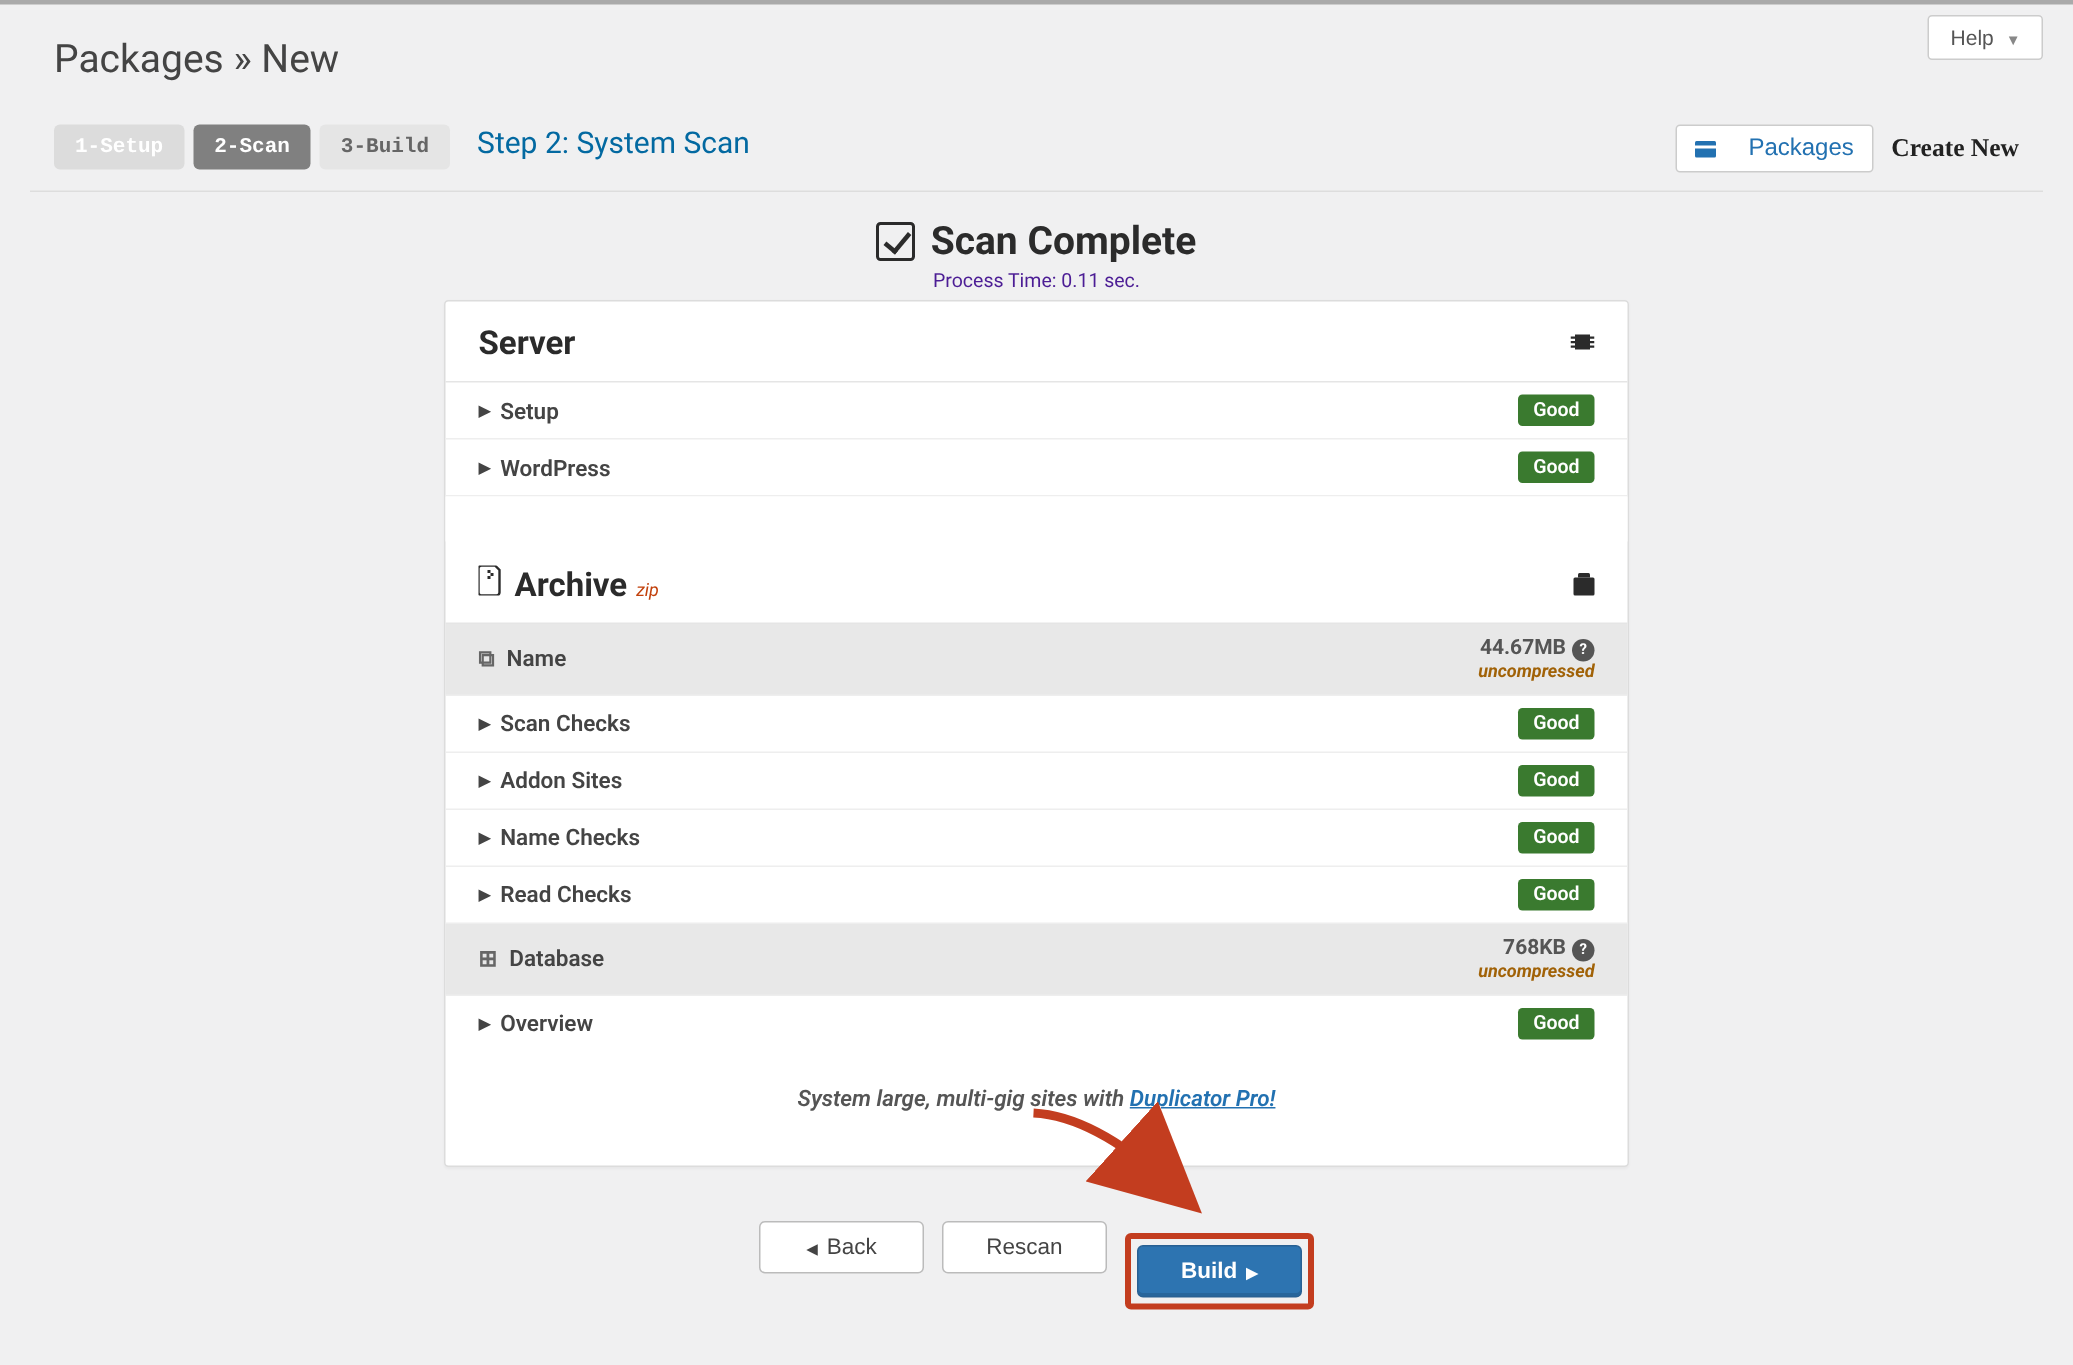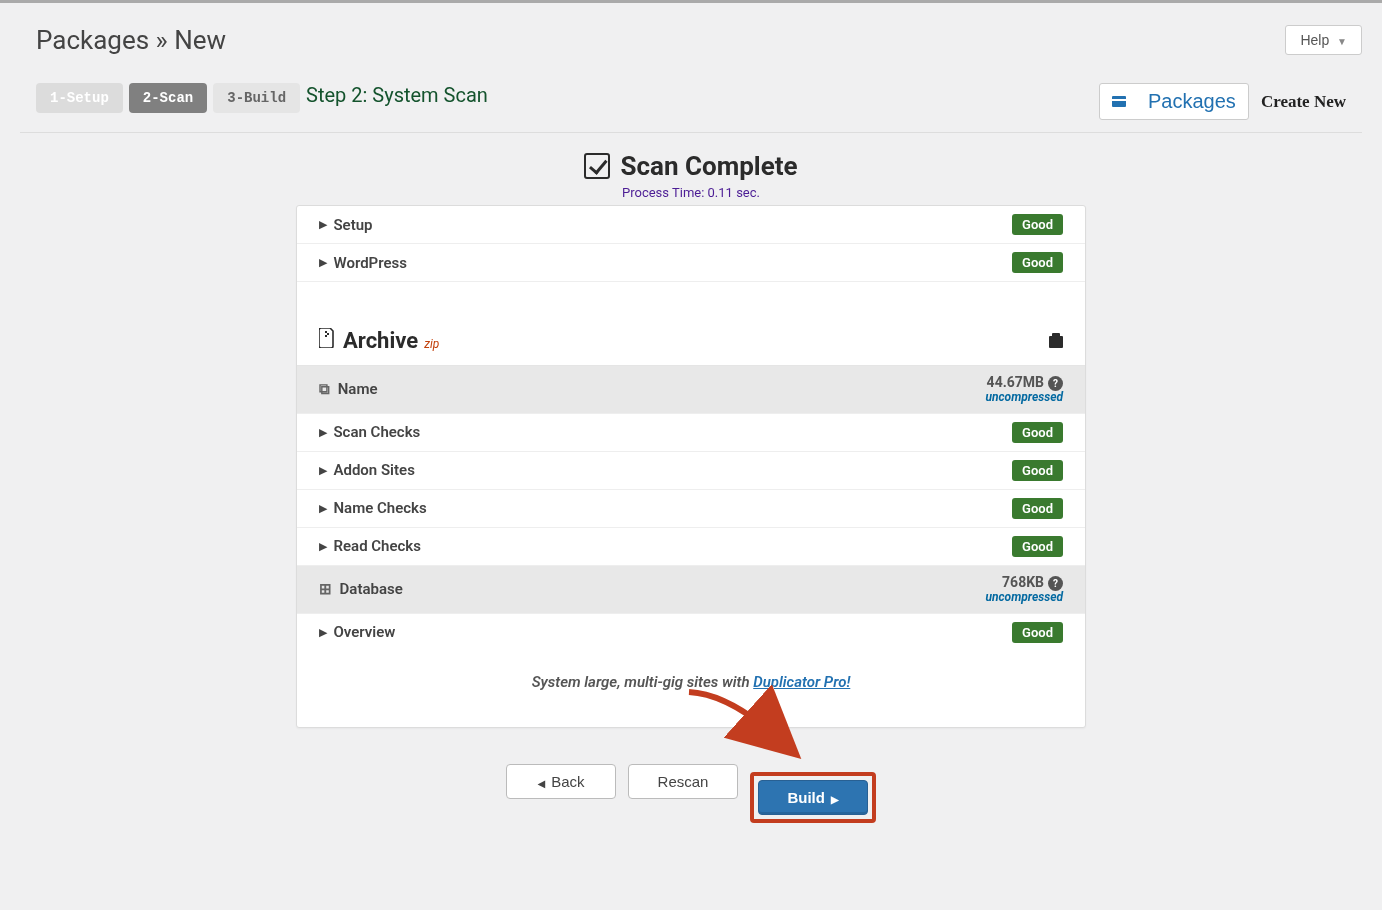--- a/index.html
+++ b/index.html
@@ -9,21 +9,21 @@
   color: #3c434a;
   width: 1382px;
   height: 910px;
   overflow: hidden;
   border-top: 3px solid #aaa;
 }
 .wrap { padding: 8px 20px 20px 20px; position: relative; }
 
 .help-btn {
   position: absolute;
-  top: 22px; right: 20px;
+  top: 7px; right: 20px;
   background: #fff;
   border: 1px solid #ccc;
   border-radius: 3px;
   padding: 6px 14px;
   font-size: 14px;
   color: #555;
   cursor: pointer;
 }
 .help-btn .tri { font-size: 10px; margin-left: 4px; color: #888; }
 
@@ -46,30 +46,31 @@
   font-size: 14px;
   border-radius: 4px;
   margin-right: 6px;
   font-family: "Courier New", monospace;
   font-weight: 600;
 }
 .step-disabled { background: #dcdcdc; color: #fff; }
 .step-active   { background: #808080; color: #fff; }
 .step-future   { background: #e5e5e5; color: #666; }
 .step-label {
+  margin-left: 12px;
   font-size: 20px;
-  color: #14532d;
+  color: #0369a1;
 }
 .steps-right { margin-left: auto; display: flex; align-items: center; gap: 12px; }
 .packages-btn {
   background: #fff;
   border: 1px solid #ccc;
   border-radius: 3px;
   padding: 6px 12px;
-  font-size: 20px;
+  font-size: 16px;
   color: #2271b1;
   cursor: pointer;
   display: inline-flex;
   align-items: center;
   gap: 22px;
 }
 .packages-btn .ico { color: #2271b1; }
 .create-new {
   font-size: 17px;
   font-weight: 700;
@@ -137,21 +138,21 @@
   border-bottom: 1px solid #eee;
   font-size: 15px;
   color: #444;
 }
 .row.sub { background: #e8e8e8; font-weight: 700; }
 .row.sub .sub-ico { margin-right: 8px; color: #666; }
 .row .caret { font-size: 11px; margin-right: 6px; color: #444; }
 .row .label { font-weight: 600; }
 .row .spacer { flex: 1; }
 .row .meta { text-align: right; color: #555; font-size: 14px; line-height: 1.15; }
-.row .meta .small { font-style: italic; color: #0369a1; font-size: 12px; display: block; }
+.row .meta .small { font-style: italic; color: #a16207; font-size: 12px; display: block; }
 .row .meta .qmark {
   display: inline-block;
   width: 15px; height: 15px; line-height: 15px;
   border-radius: 50%; background: #555; color: #fff;
   font-size: 10px; text-align: center; margin-left: 4px;
 }
 
 .badge-good {
   background: #3a7a2f;
   color: #fff;
@@ -253,20 +254,34 @@
   <div class="scan-title-wrap">
     <div class="scan-title">
       <span class="checkbox-icon"></span>
       <span>Scan Complete</span>
     </div>
   </div>
   <div class="process-time">Process Time: 0.11 sec.</div>
 
   <div class="panel">
 
+    <div class="section-head">
+      <span class="title">Server</span>
+      <span class="right-ico">
+        <svg width="16" height="16" viewBox="0 0 16 16">
+            <rect x="3" y="3" width="10" height="10" fill="#2b2b2b"></rect>
+            <line x1="0" y1="5" x2="3" y2="5" stroke="#2b2b2b" stroke-width="1.5"></line>
+            <line x1="0" y1="8" x2="3" y2="8" stroke="#2b2b2b" stroke-width="1.5"></line>
+            <line x1="0" y1="11" x2="3" y2="11" stroke="#2b2b2b" stroke-width="1.5"></line>
+            <line x1="13" y1="5" x2="16" y2="5" stroke="#2b2b2b" stroke-width="1.5"></line>
+            <line x1="13" y1="8" x2="16" y2="8" stroke="#2b2b2b" stroke-width="1.5"></line>
+            <line x1="13" y1="11" x2="16" y2="11" stroke="#2b2b2b" stroke-width="1.5"></line>
+          </svg>
+      </span>
+    </div>
     <div class="row">
       <span class="caret">▶</span>
       <span class="label">Setup</span>
       <span class="spacer"></span>
       <span class="badge-good">Good</span>
     </div>
     <div class="row">
       <span class="caret">▶</span>
       <span class="label">WordPress</span>
       <span class="spacer"></span>

